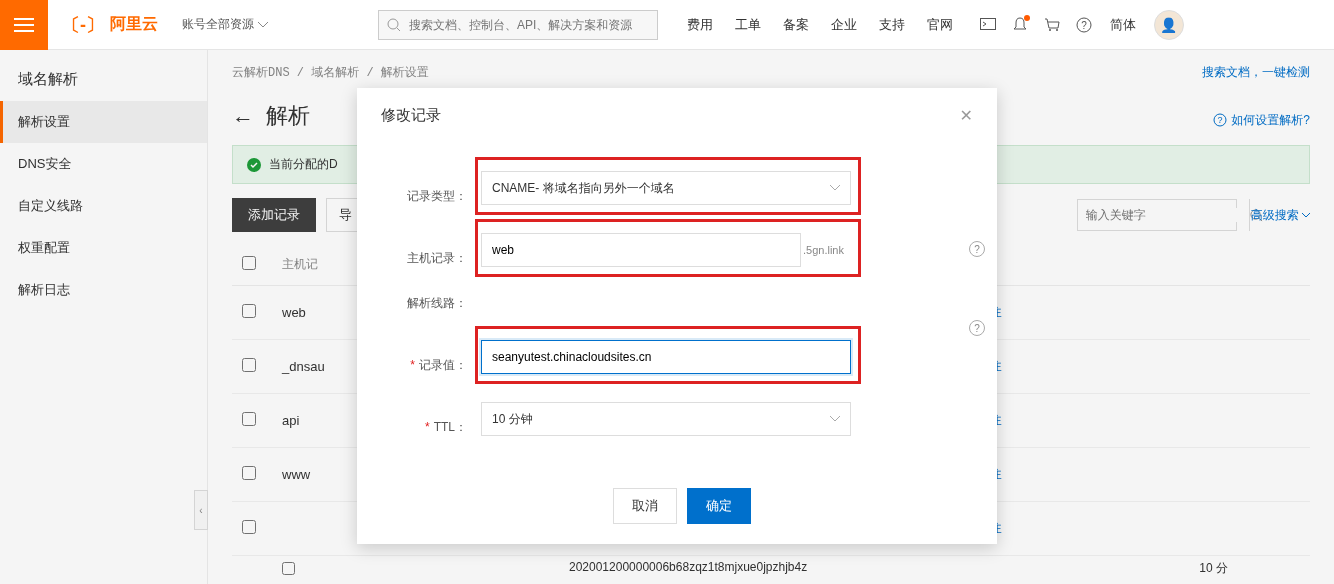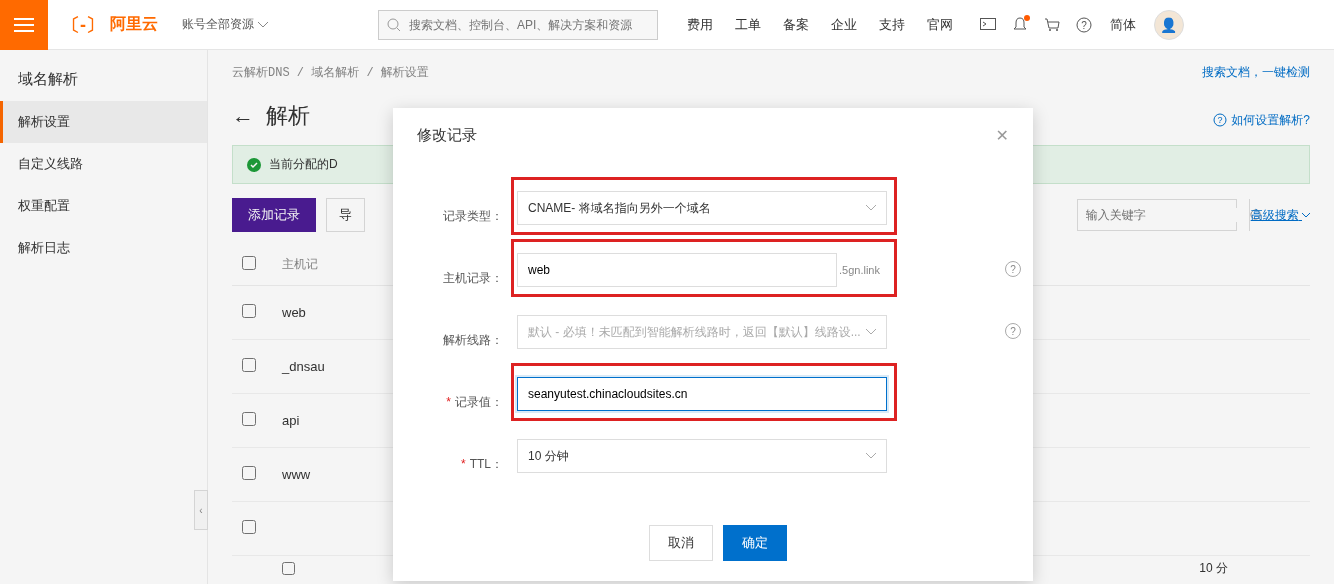--- a/index.html
+++ b/index.html
@@ -38,39 +38,39 @@
 .crumb-right a { color: #0070cc; margin-left: 12px; }
 .ptitle { display: flex; align-items: center; font-size: 22px; font-weight: 500; margin: 6px 0 14px; }
 .ptitle .back { margin-right: 12px; font-size: 22px; }
 .help-l { color: #0070cc; font-size: 12px; display:flex; align-items:center;}
 .help-l svg { margin-right:4px;}
 
 .info-bar { background: #ebf8ee; border: 1px solid #cde9d3; padding: 10px 14px; font-size: 12px; color: #333; display: flex; align-items: center; margin-bottom: 14px; }
 .info-bar svg { margin-right: 8px; }
 
 .toolbar { display: flex; align-items: center; margin-bottom: 12px; }
-.btn-primary { background: #4c1d95; color: #fff; padding: 8px 16px; font-size: 13px; cursor: pointer; border:none;}
+.btn-primary { background: #404040; color: #fff; padding: 8px 16px; font-size: 13px; cursor: pointer; border:none;}
 .tool-sec { padding: 7px 12px; border: 1px solid #ddd; margin-left: 10px; font-size: 13px; color: #333;}
 .spacer { flex: 1; }
 .kw { width: 160px; height: 32px; border: 1px solid #ddd; display: flex; align-items: center; }
 .kw input { flex: 1; border: none; outline: none; padding: 0 8px; font-size: 12px; }
 .kw .sbtn { width: 32px; height: 32px; border-left: 1px solid #ddd; display:flex;align-items:center;justify-content:center;}
-.adv { margin-left: 14px; color: #0070cc; font-size: 12px; display:flex;align-items:center;text-decoration:underline;}
+.adv { margin-left: 14px; color: #0070cc; font-size: 12px; display:flex;align-items:center;}
 
 .table { width: 100%; border-collapse: collapse; }
 .table th { text-align: left; padding: 12px 10px; font-size: 12px; font-weight: normal; color: #888; border-bottom: 1px solid #eee; }
 .table td { padding: 18px 10px; font-size: 13px; border-bottom: 1px solid #f2f2f2; }
 .chk { width: 40px; }
 .chk input { width: 14px; height: 14px; border:1px solid #ccc;}
 .ops a { color: #0070cc; margin: 0 4px; text-decoration: none; font-size: 12px; }
 .ops .sep { color: #ddd; }
 
 
 .overlay { position: absolute; inset: 50px 0 0 0; background: rgba(0,0,0,0.04); }
-.modal { position: absolute; top: 108px; left: 357px; width: 640px; background: #fff; box-shadow: 0 4px 16px rgba(0,0,0,0.18); margin-left: 36px; }
+.modal { position: absolute; top: 88px; left: 357px; width: 640px; background: #fff; box-shadow: 0 4px 16px rgba(0,0,0,0.18); }
 .mhead { padding: 18px 24px; font-size: 15px; display:flex; justify-content:space-between; align-items:center;}
 .mhead .close { color: #999; font-size: 16px; cursor: pointer; }
 .mbody { padding: 10px 24px 10px; }
 .row { display: flex; align-items: flex-end; margin: 18px 0 28px; position: relative; }
 .label { width: 100px; text-align: right; font-size: 12px; color: #555; padding-right: 14px; }
 .req::before { content: "*"; color: #e02020; margin-right: 4px; }
 .field { flex: 1; position: relative; }
 .sel { width: 370px; height: 34px; border: 1px solid #ddd; display: flex; align-items: center; padding: 0 10px; font-size: 12px; color: #333; justify-content: space-between; }
 .sel.ph { color: #aaa; }
 .inp { width: 370px; height: 34px; border: 1px solid #ddd; padding: 0 10px; font-size: 12px; outline: none; }
@@ -149,20 +149,21 @@
       </div>
     <span style="margin:0 10px;font-size:13px;">简体</span>
     <div class="avatar">👤</div>
   </div>
 </div>
 
 <div class="layout">
   <div class="sidebar">
     <div class="side-title">域名解析</div>
     <div class="side-item active">解析设置</div>
+    <div class="side-item">DNS安全</div>
     <div class="side-item">自定义线路</div>
     <div class="side-item">权重配置</div>
     <div class="side-item">解析日志</div>
     <div class="side-collapse">‹</div>
   </div>
 
   <div class="main">
     <div class="crumbs">
       <div>
         <a>云解析DNS</a> / <a>域名解析</a> / <span>解析设置</span>
@@ -308,26 +309,20 @@
         <input class="inp host" value="web" style="">
         <span class="suffix">.5gn.link</span>
         <div class="help-ic">?</div>
         <div class="hl" style="top:-14px;left:-6px;width:386px;height:58px;"></div>
       </div>
     </div>
 
     <div class="row">
       <div class="label">解析线路：</div>
       <div class="field">
-        <div class="sel ph">
-          <span>默认 - 必填！未匹配到智能解析线路时，返回【默认】线路设...</span>
-          <svg width="10" height="6" viewBox="0 0 10 6">
-              <path d="M0 0 L5 5 L10 0" fill="none" stroke="#aaa"></path>
-            </svg>
-        </div>
         <div class="help-ic">?</div>
       </div>
     </div>
 
     <div class="row">
       <div class="label req">记录值：</div>
       <div class="field">
         <input class="inp focused" value="seanyutest.chinacloudsites.cn" style="">
         <div class="hl" style="top:-14px;left:-6px;width:386px;height:58px;"></div>
       </div>

